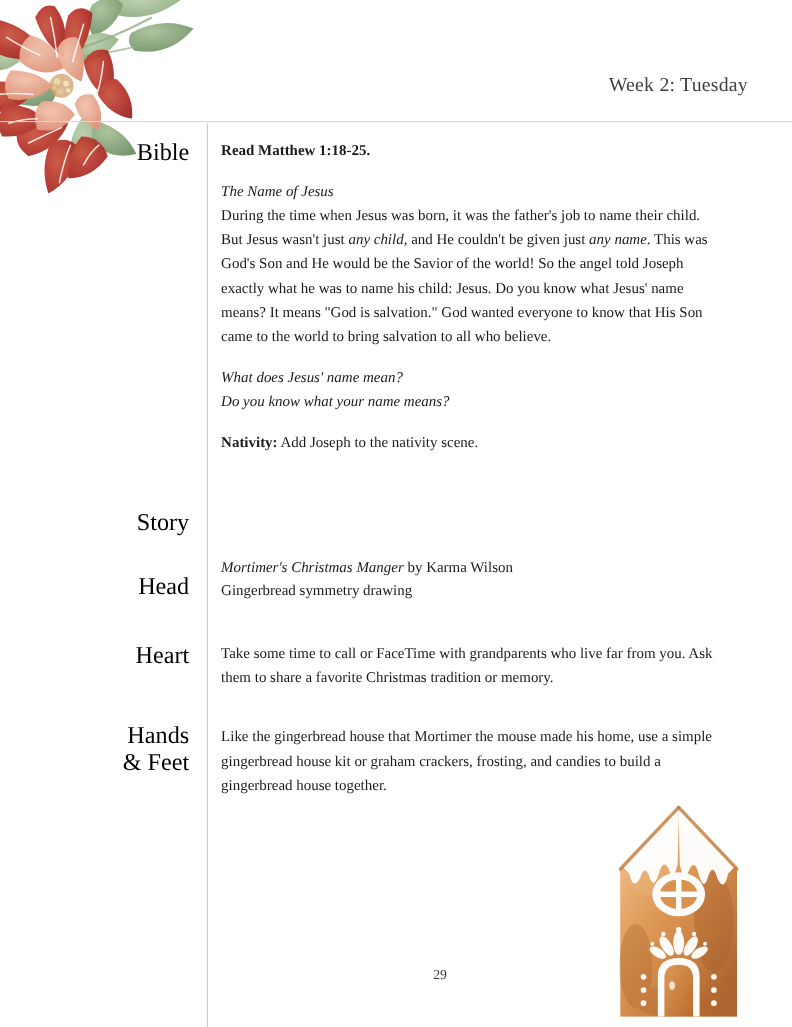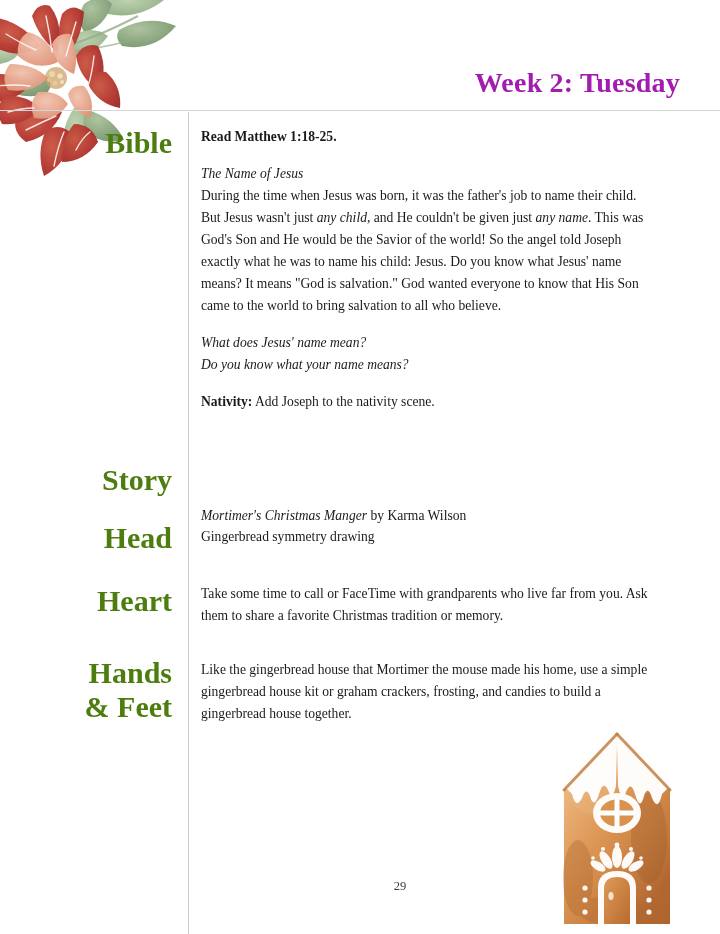--- a/index.html
+++ b/index.html
@@ -15,24 +15,24 @@
     overflow: hidden;
     font-family: "Liberation Serif", "DejaVu Serif", serif;
     color: #1a1a1a;
   }
 
   
   .page-title {
     position: absolute;
     top: 67px;
     right: 40px;
-    font-size: 28px;
-    font-weight: bold;
+    font-size: 18px;
+    font-weight: normal;
     letter-spacing: 0.2px;
-    color: #a21caf;
+    color: #404040;
     white-space: nowrap;
   }
   .header-rule {
     position: absolute;
     left: 0;
     top: 110px;
     width: 720px;
     height: 1px;
     background: #d3d5d8;
   }
@@ -50,24 +50,24 @@
     position: absolute;
     left: 0;
     width: 720px;
   }
   .section-label {
     position: absolute;
     left: 0;
     top: 0;
     width: 172px;
     text-align: right;
-    font-size: 30px;
-    font-weight: bold;
+    font-size: 22px;
+    font-weight: normal;
     line-height: 1.12;
-    color: #4d7c0f;
+    color: #000000;
   }
   .section-body {
     position: absolute;
     left: 201px;
     top: 0;
     width: 448px;
     font-size: 13.6px;
     line-height: 1.62;
     color: #1a1a1a;
     font-family: Liberation Serif, serif;

